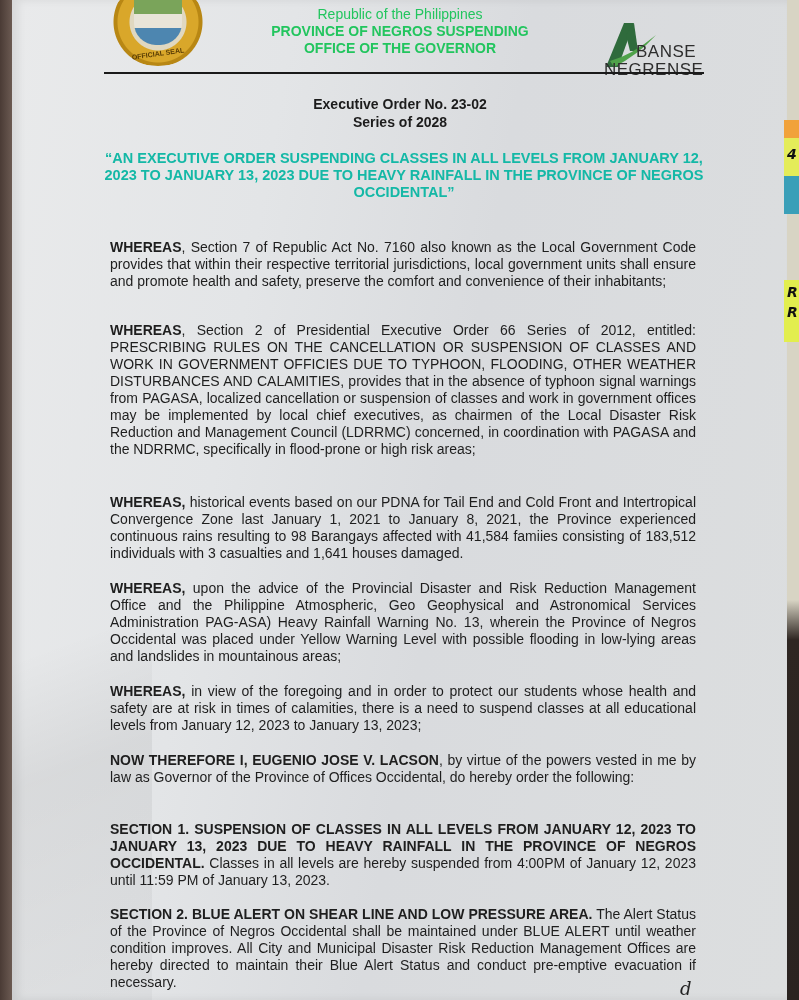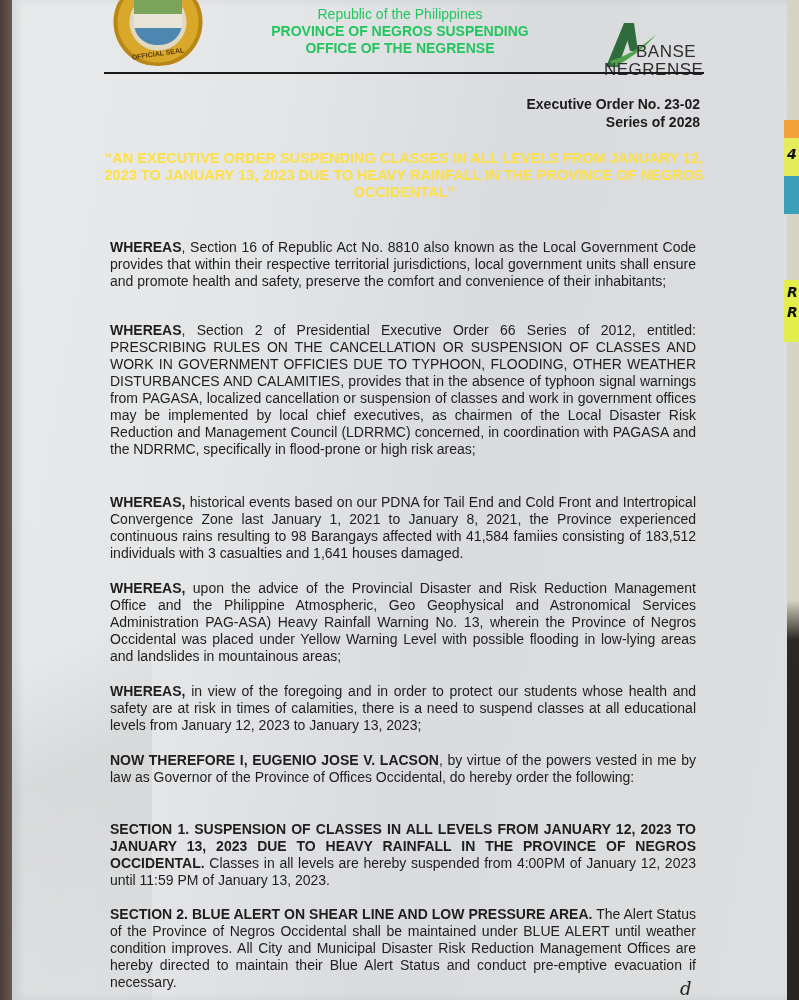--- a/index.html
+++ b/index.html
@@ -61,26 +61,26 @@
     .header-rule {
       position: absolute; left: 104px; top: 72px; width: 600px; height: 2px; background: #1a1a1a;
     }
     .logo { position: absolute; left: 604px; top: 21px; width: 120px; height: 60px; }
     .logo-text {
       position: absolute; font-size: 17px; color: #2d2d2d; letter-spacing: 0.5px; line-height: 17px;
     }
 
     
     .eo-title {
-      position: absolute; left: 100px; top: 95px; width: 600px; text-align: right;
+      position: absolute; left: 100px; top: 95px; width: 600px; text-align: center;
       font-weight: bold; font-size: 14px; line-height: 18px; color: #1c1c1c;
     }
     .eo-heading {
       position: absolute; left: 104px; top: 150px; width: 600px; text-align: center;
-      font-weight: bold; font-size: 14.5px; line-height: 17px; color: #fde047;
+      font-weight: bold; font-size: 14.5px; line-height: 17px; color: #14b8a6;
     }
 
     
     .body-text {
       position: absolute; left: 110px; width: 586px;
       font-size: 14px; line-height: 17px; color: #1e1e1e; text-align: justify;
     }
     .b { font-weight: bold; }
     .signature {
       position: absolute; left: 680px; top: 978px; font-size: 18px; color: #222;
@@ -105,21 +105,21 @@
   <span class="tab-text" style="top:24px">R</span>
 </div>
 
 <div class="seal"></div>
 <div class="seal-inner"></div>
 <div class="seal-text">OFFICIAL SEAL</div>
 
 <div class="header-center">
   <div class="h-republic">Republic of the Philippines</div>
   <div class="h-province">PROVINCE OF NEGROS SUSPENDING</div>
-  <div class="h-office">OFFICE OF THE NEGRENSE</div>
+  <div class="h-office">OFFICE OF THE GOVERNOR</div>
 </div>
 
 <div class="logo">
   <svg width="60" height="50" viewBox="0 0 60 50" style="position:absolute;left:0;top:0">
     <polygon points="20,2 30,2 14,46 2,46" fill="#2f6b3c"></polygon>
     <polygon points="22,14 30,2 34,30 26,30" fill="#2f6b3c"></polygon>
     <path d="M6,40 Q28,34 52,14 Q34,34 10,46 Z" fill="#4fa24a"></path>
   </svg>
   <div class="logo-text" style="left:32px;top:22px">BANSE</div>
   <div class="logo-text" style="left:0px;top:40px">NEGRENSE</div>
@@ -127,21 +127,21 @@
 
 <div class="header-rule"></div>
 
 <div class="eo-title">
   <div>Executive Order No. 23-02</div>
   <div>Series of 2028</div>
 </div>
 <div class="eo-heading">“AN EXECUTIVE ORDER SUSPENDING CLASSES IN ALL LEVELS  FROM JANUARY 12, 2023 TO JANUARY 13, 2023 DUE TO HEAVY RAINFALL IN THE PROVINCE OF NEGROS OCCIDENTAL”</div>
 
 <div class="body-text" style="top:239px">
-  <span class="b">WHEREAS</span><span>, Section 16 of Republic Act No. 8810 also known as the Local Government Code provides that within their respective territorial jurisdictions, local government units shall ensure and promote health and safety, preserve the comfort and convenience of their inhabitants;</span>
+  <span class="b">WHEREAS</span><span>, Section 7 of Republic Act No. 7160 also known as the Local Government Code provides that within their respective territorial jurisdictions, local government units shall ensure and promote health and safety, preserve the comfort and convenience of their inhabitants;</span>
 </div>
 
 <div class="body-text" style="top:322px">
   <span class="b">WHEREAS</span><span>, Section 2 of Presidential Executive Order 66 Series of 2012, entitled: PRESCRIBING RULES ON THE CANCELLATION OR SUSPENSION OF CLASSES AND WORK IN GOVERNMENT OFFICIES DUE TO TYPHOON, FLOODING, OTHER WEATHER DISTURBANCES AND CALAMITIES, provides that in the absence of typhoon signal warnings from PAGASA, localized cancellation or suspension of classes and work in government offices may be implemented by local chief executives, as chairmen of the Local Disaster Risk Reduction and Management Council (LDRRMC) concerned, in coordination with PAGASA and the NDRRMC, specifically in flood-prone or high risk areas;</span>
 </div>
 
 <div class="body-text" style="top:494px">
   <span class="b">WHEREAS,</span><span> historical events based on our PDNA for Tail End and Cold Front and Intertropical Convergence Zone last January 1, 2021 to January 8, 2021, the Province experienced continuous rains resulting to 98 Barangays affected with 41,584 famiies consisting of 183,512 individuals with 3 casualties and 1,641 houses damaged.</span>
 </div>
 

